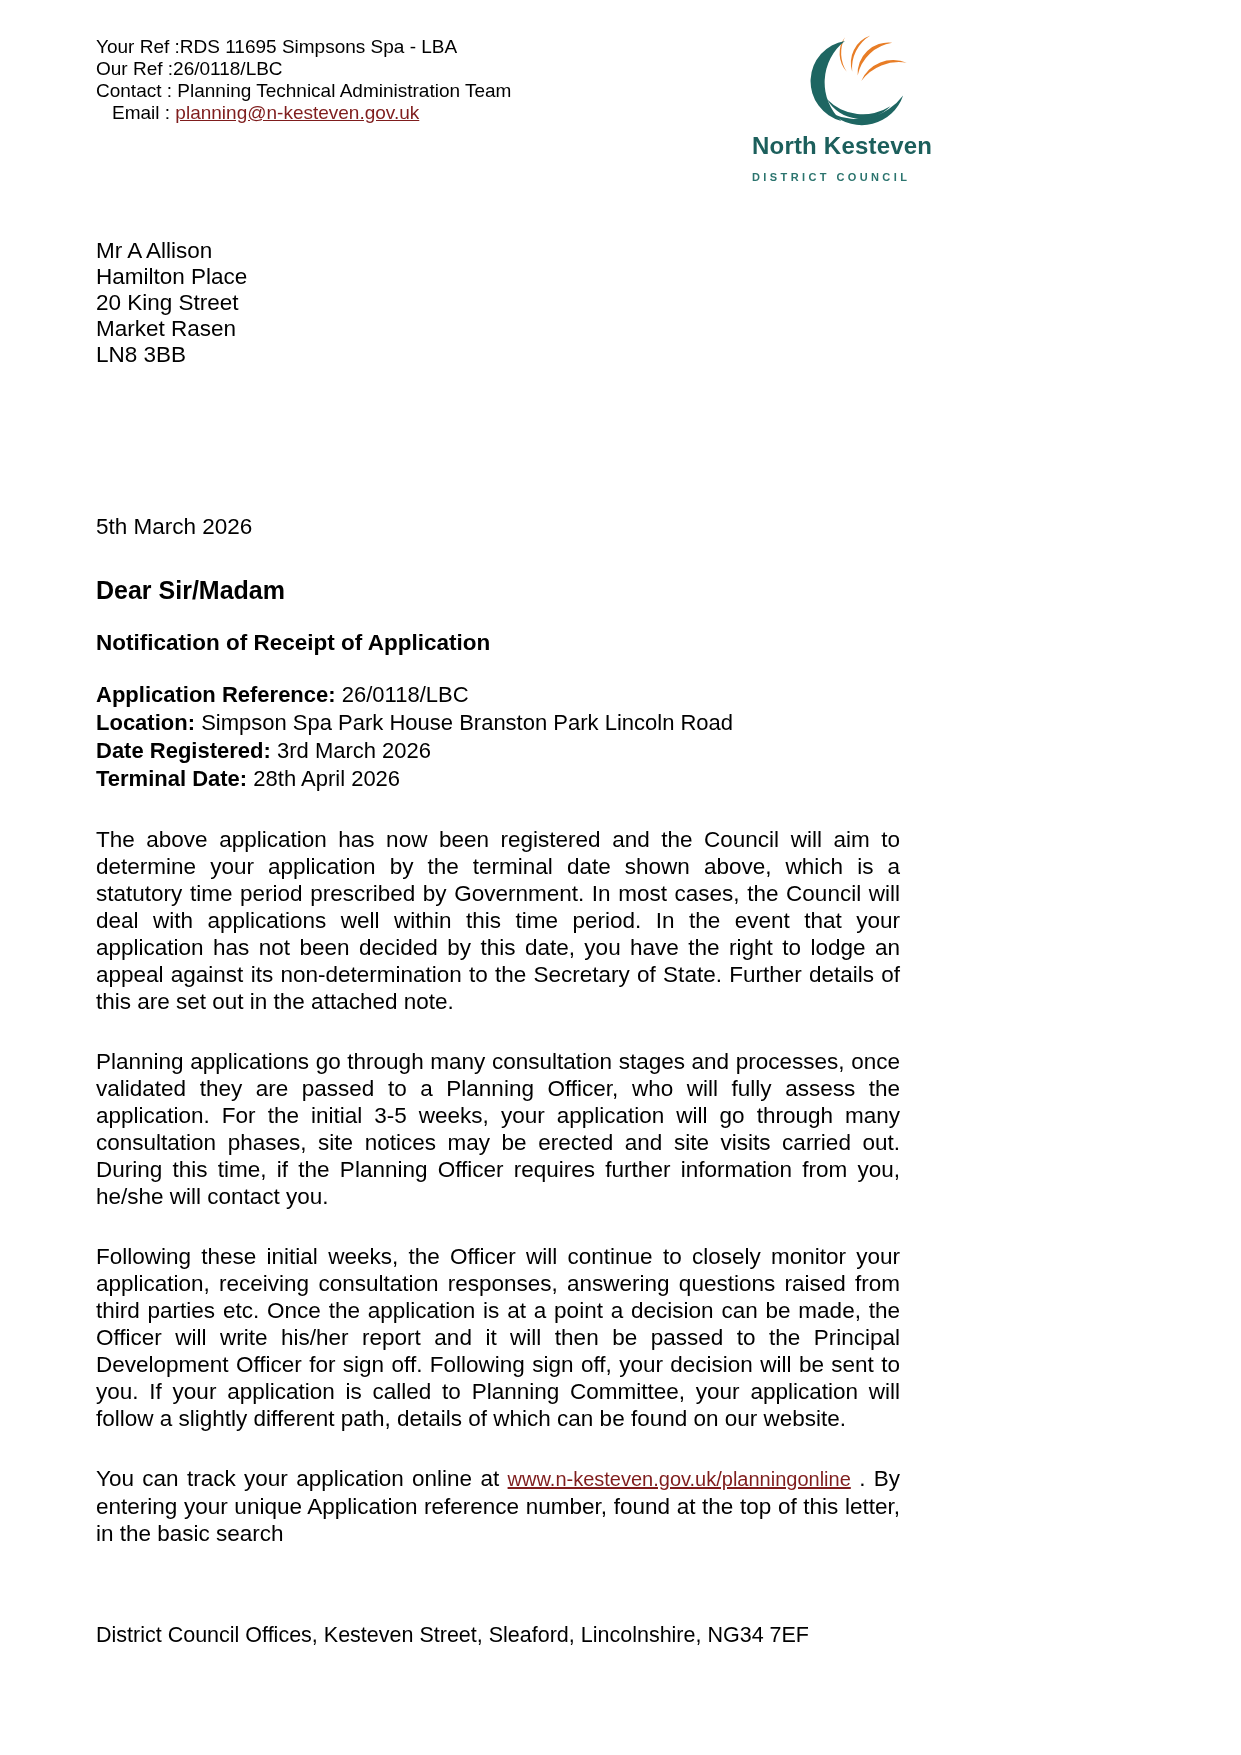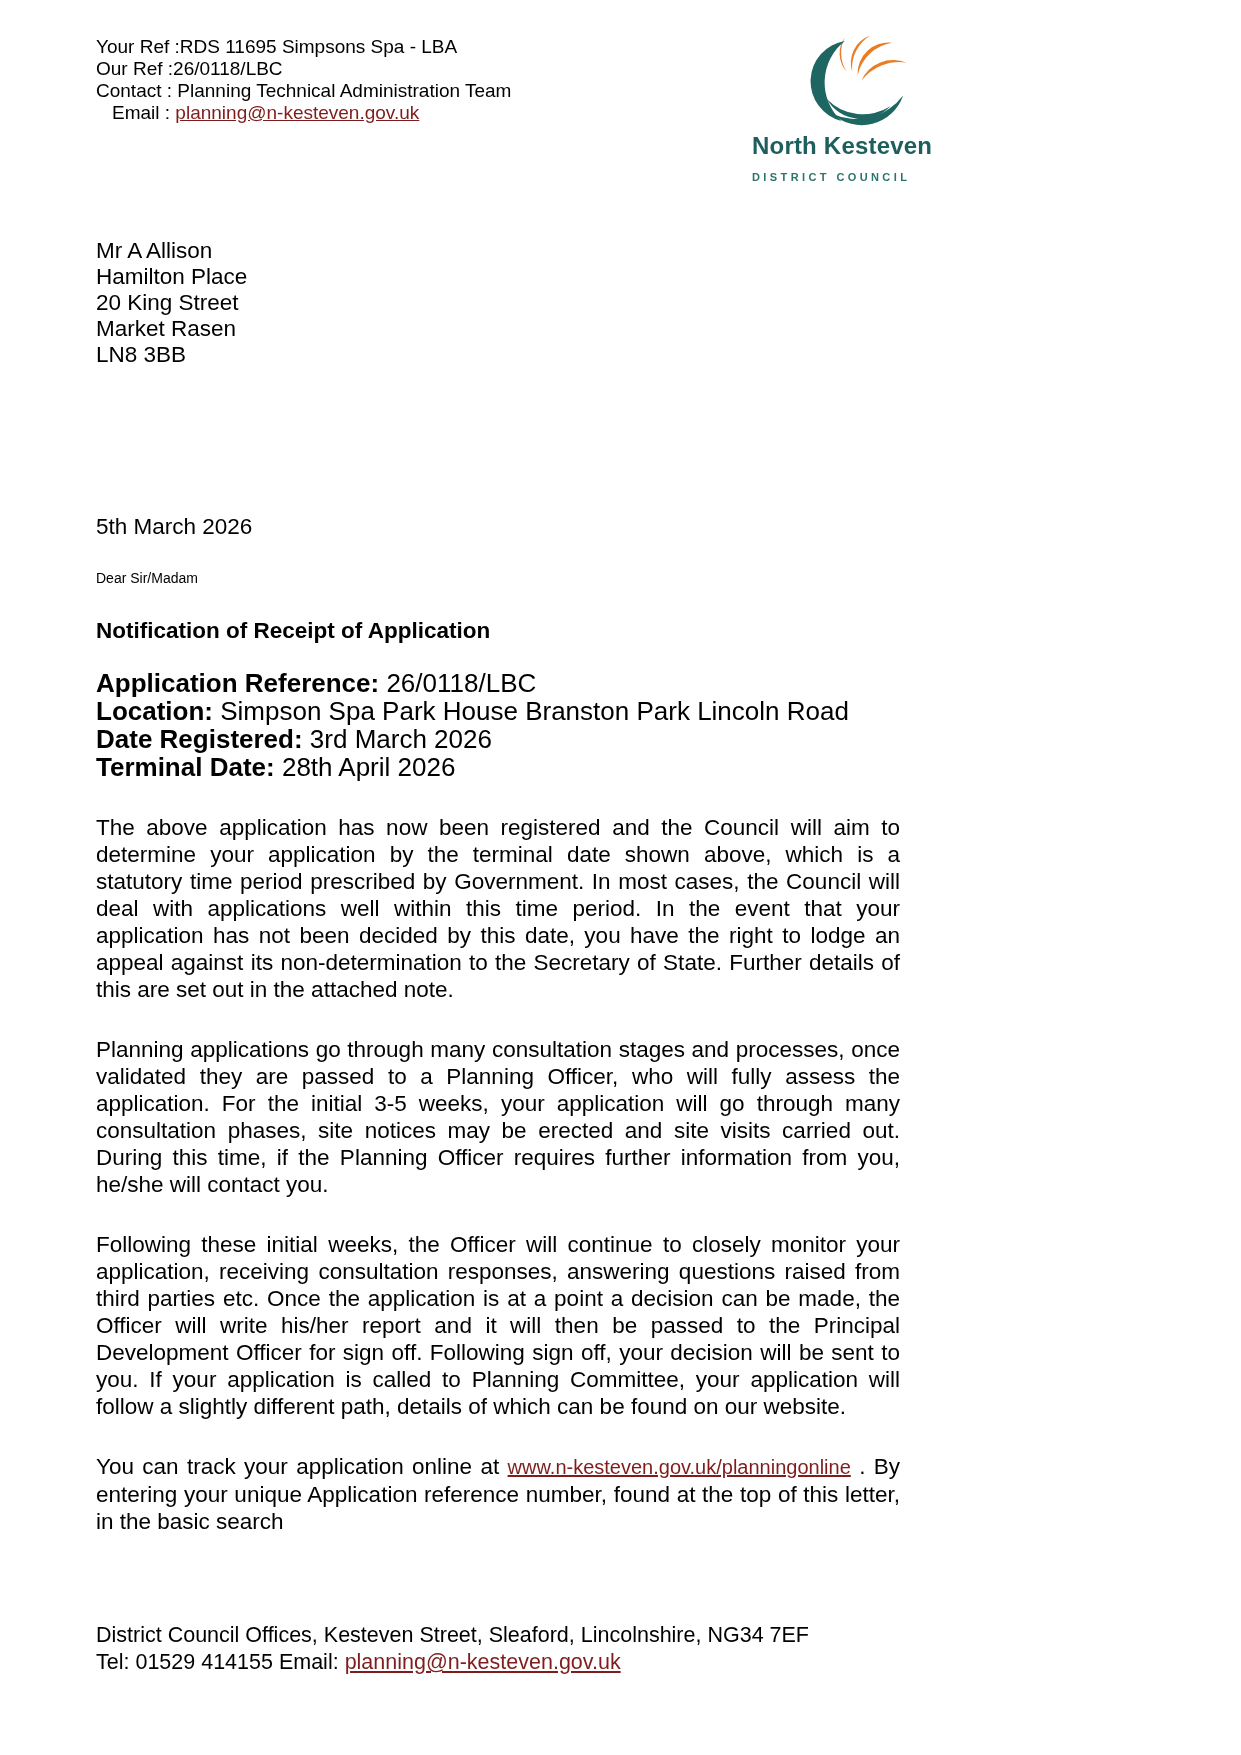--- a/index.html
+++ b/index.html
@@ -30,24 +30,24 @@
   }
   .logo-subtitle {
     margin-top:11px;
     font-size:11px; font-weight:700; color:#2B746E;
     letter-spacing:3.4px; white-space:nowrap;
   }
 
   
   .recipient { font-size:22.5px; line-height:26px; }
   .date-line { margin-top:145px; font-size:22.5px; line-height:27px; }
-  .salutation { margin-top:25px; font-size:14px; line-height:27px; }
+  .salutation { margin-top:37px; font-size:25px; line-height:27px;font-weight:bold; }
   .subject { margin-top:25px; font-size:22.5px; line-height:27px; font-weight:bold; }
 
-  .details { margin-top:25px; font-size:26px; line-height:28px; text-align:justify; }
+  .details { margin-top:25px; font-size:22px; line-height:28px; text-align:justify; }
   .detail-label { font-weight:bold; }
 
   p.body-par {
     margin:33px 0 0 0;
     font-size:22.5px; line-height:27px;
     text-align:justify;
   }
   p.body-par .b { font-weight:bold; }
   a.small-link { font-size:20px; }
 
@@ -126,17 +126,14 @@
     <p class="body-par">Planning applications go through many consultation stages and processes, once validated they are passed to a Planning Officer, who will fully assess the application. For the initial 3-5 weeks, your application will go through many consultation phases, site notices may be erected and site visits carried out. During this time, if the Planning Officer requires further information from you, he/she will contact you.</p>
 
     <p class="body-par">Following these initial weeks, the Officer will continue to closely monitor your application, receiving consultation responses, answering questions raised from third parties etc. Once the application is at a point a decision can be made, the Officer will write his/her report and it will then be passed to the Principal Development Officer for sign off. Following sign off, your decision will be sent to you. If your application is called to Planning Committee, your application will follow a slightly different path, details of which can be found on our website.</p>
 
     <p class="body-par"><span>You can track your application online at </span><a href="#" class="link small-link">www.n-kesteven.gov.uk/planningonline</a><span> . By entering your unique Application reference number, found at the top of this letter, in the basic search</span></p>
 
   </div>
 
   <footer class="footer">
     <div>District Council Offices, Kesteven Street, Sleaford, Lincolnshire, NG34 7EF</div>
-    <div>
-      <span>Tel: 01529 414155  Email: </span><a href="#" class="link">planning@n-kesteven.gov.uk</a>
-    </div>
   </footer>
 </div>
 
 </body></html>

